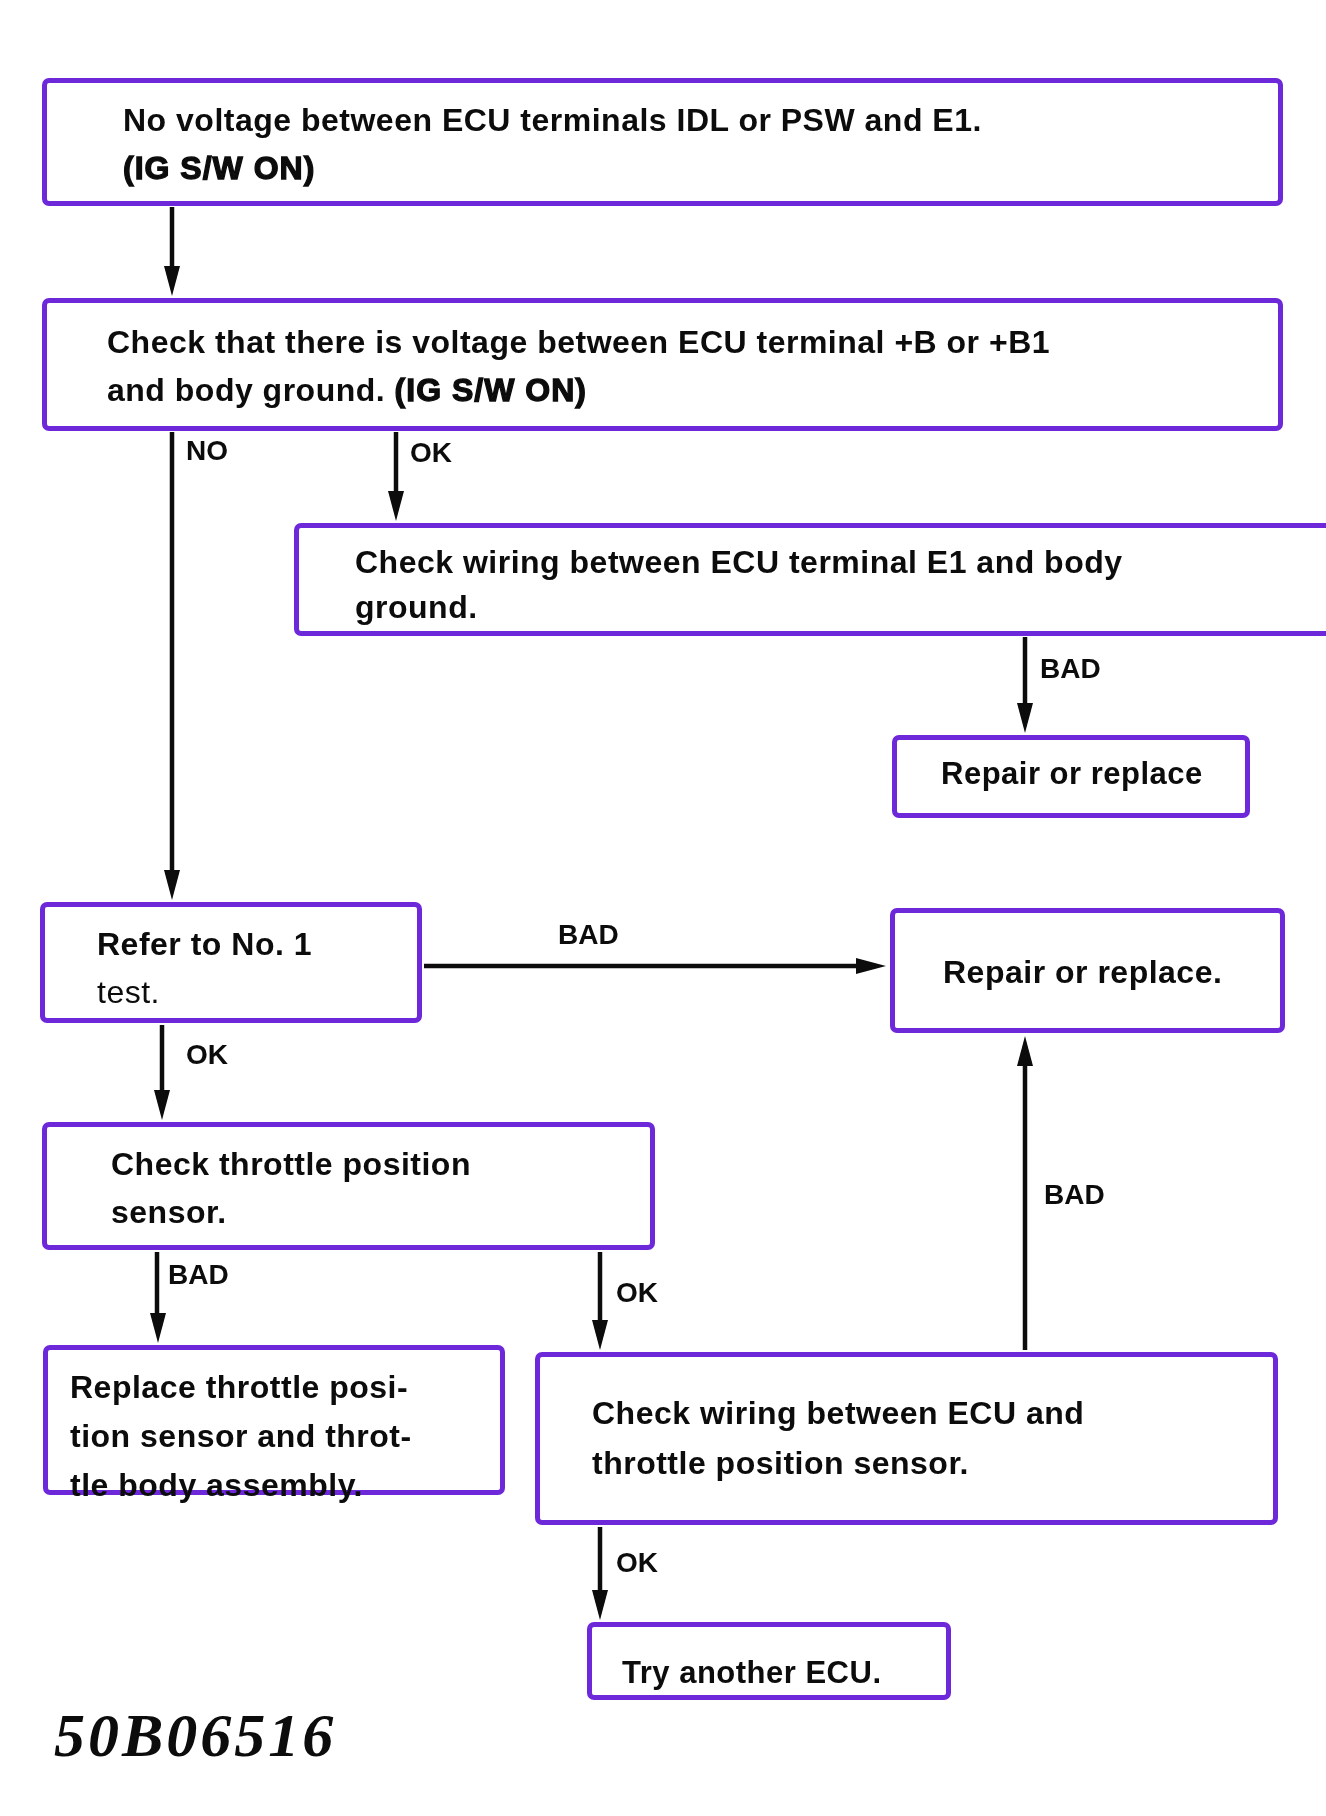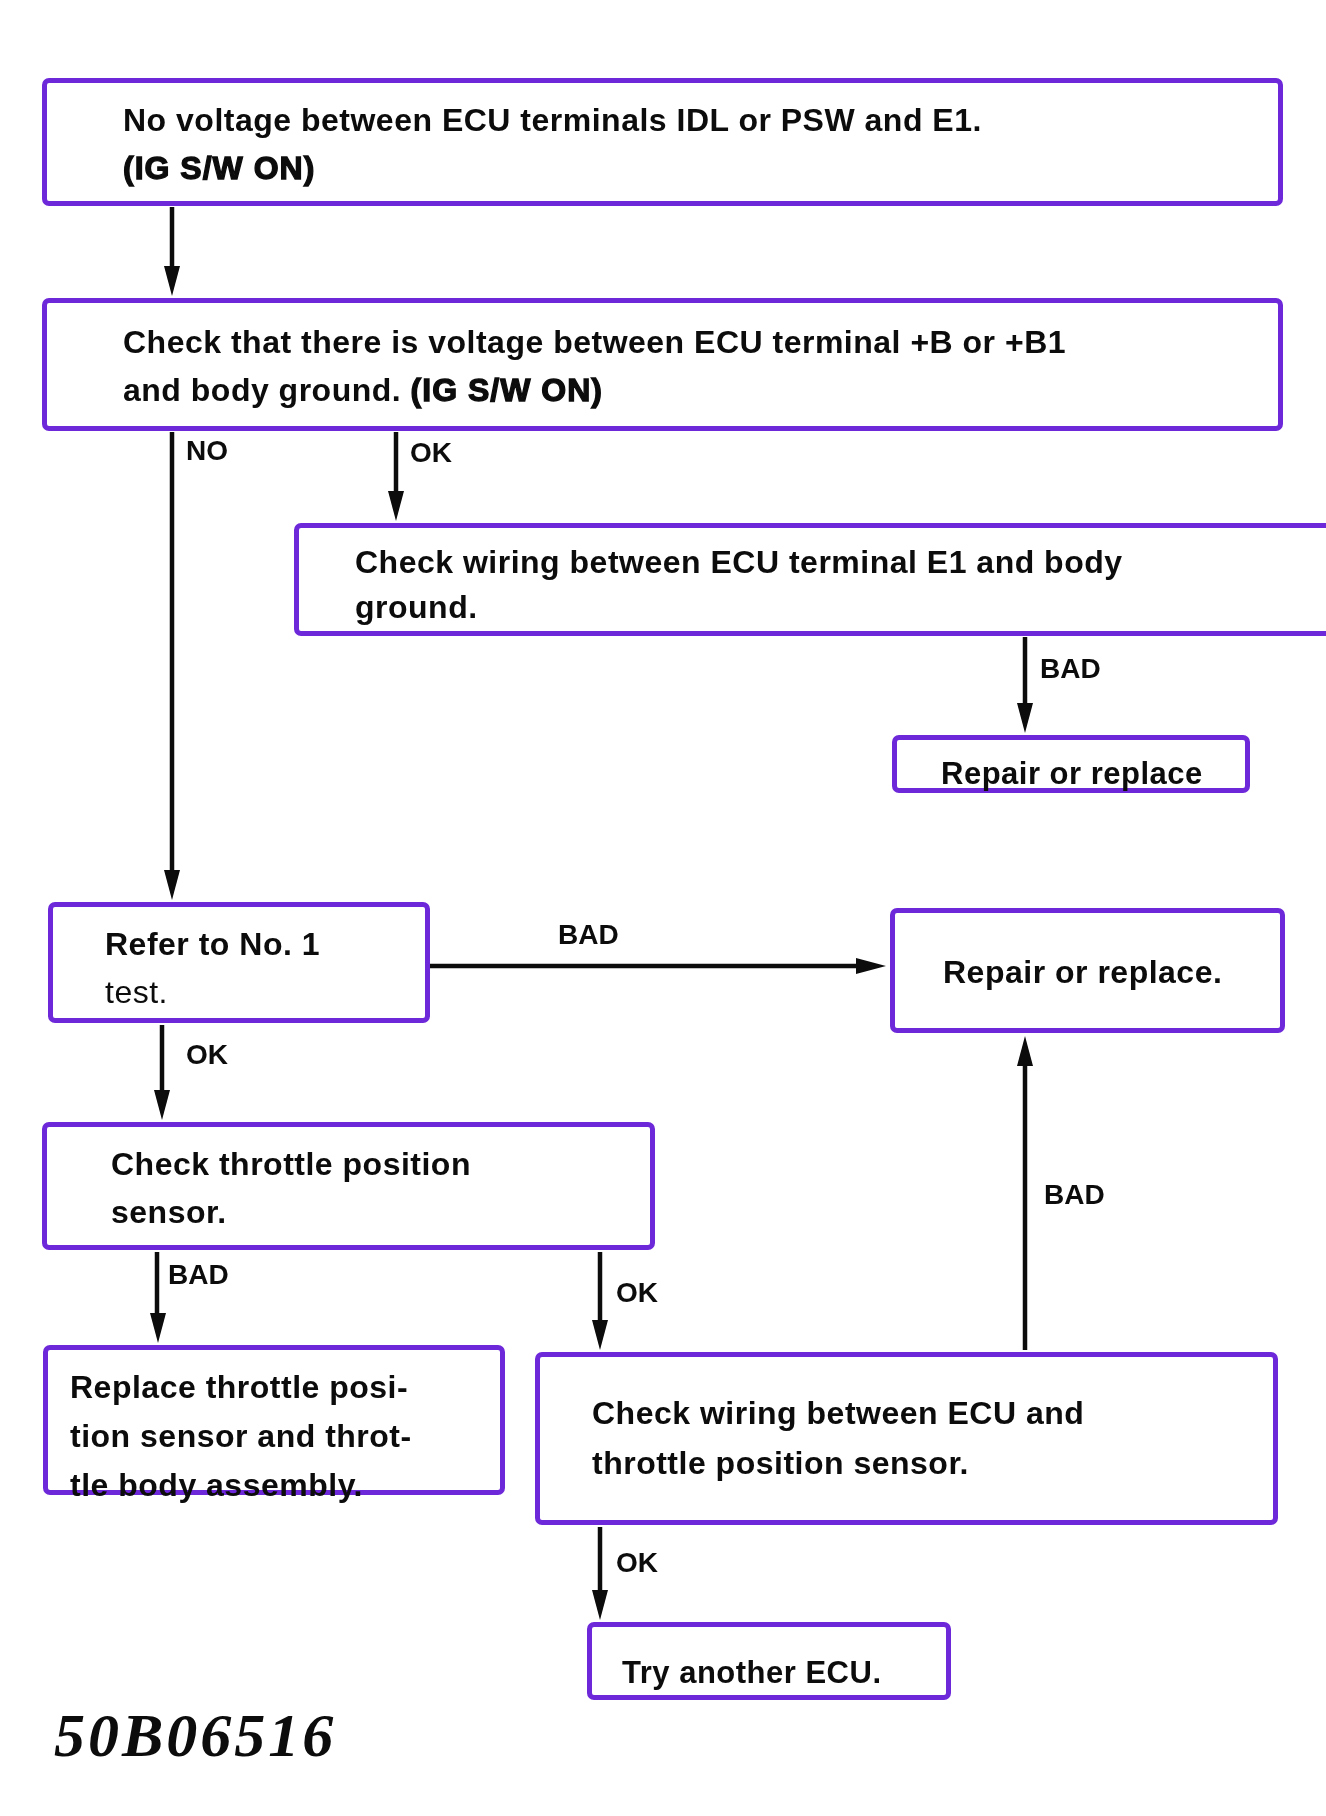--- a/index.html
+++ b/index.html
@@ -44,24 +44,24 @@
     top: 1700px;
     font-family: "Liberation Serif", serif;
     font-style: italic;
     font-weight: bold;
     font-size: 62px;
     letter-spacing: 3px;
     color: #0c0c0c;
   }
   
   #n-start   { left: 42px;  top: 78px;   width: 1241px; height: 128px; padding: 13px 0 0 76px; }
-  #n-voltage { left: 42px;  top: 298px;  width: 1241px; height: 133px; padding: 15px 0 0 76px; }
+  #n-voltage { left: 42px;  top: 298px;  width: 1241px; height: 133px; padding: 15px 0 0 60px; }
   #n-wire-e1 { left: 294px; top: 523px;  width: 1065px; height: 113px; padding: 12px 16px 0 56px; line-height: 45px; }
-  #n-repair1 { left: 892px; top: 735px;  width: 358px;  height: 58px;  padding: 10px 0 0 44px; font-size: 31px; }
-  #n-refer   { left: 40px;  top: 902px;  width: 382px;  height: 121px; padding: 13px 0 0 52px; margin-left: 8px; }
+  #n-repair1 { left: 892px; top: 735px;  width: 358px;  height: 83px;  padding: 10px 0 0 44px; font-size: 31px; }
+  #n-refer   { left: 40px;  top: 902px;  width: 382px;  height: 121px; padding: 13px 0 0 52px; }
   #n-repair2 { left: 890px; top: 908px;  width: 395px;  height: 125px; padding: 35px 0 0 48px; }
   #n-tps     { left: 42px;  top: 1122px; width: 613px;  height: 128px; padding: 13px 0 0 64px; }
   #n-replace { left: 43px;  top: 1345px; width: 462px;  height: 150px; padding: 13px 0 0 22px; line-height: 49px; }
   #n-wire-tp { left: 535px; top: 1352px; width: 743px;  height: 173px; padding: 31px 0 0 52px; line-height: 50px; }
   #n-try-ecu { left: 543px; top: 1622px; width: 364px;  height: 78px;  padding: 22px 0 0 30px; font-size: 31px; margin-left: 44px; }
   
   #lbl-no       { left: 186px;  top: 434px; }
   #lbl-ok1      { left: 410px;  top: 436px; }
   #lbl-bad1     { left: 1040px; top: 652px; }
   #lbl-bad2     { left: 558px;  top: 918px; }

